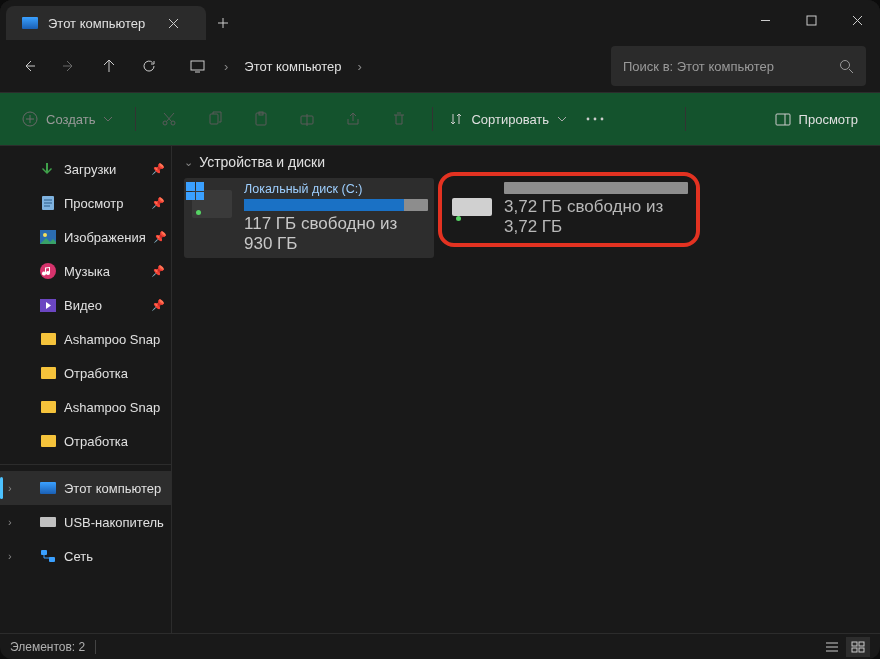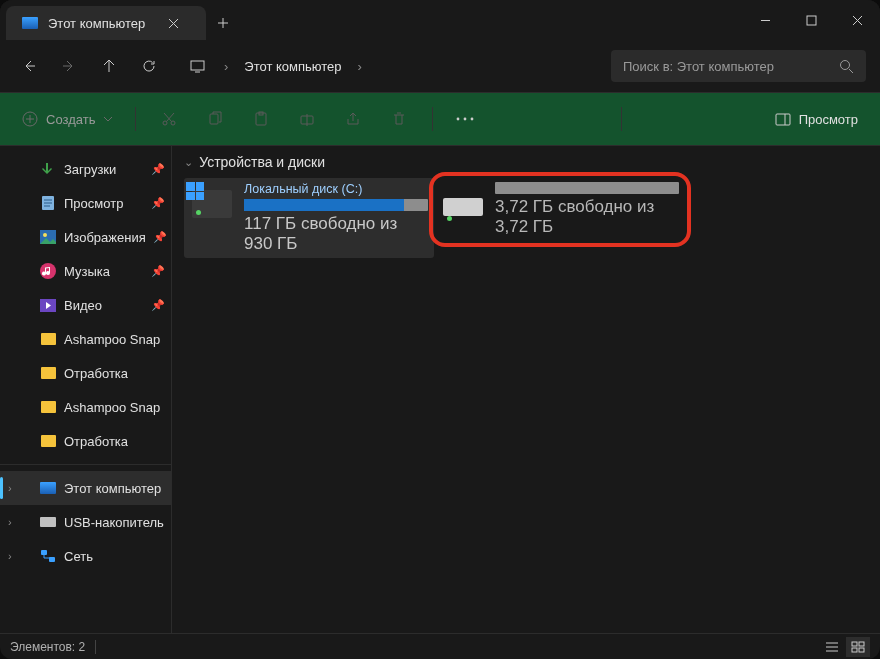--- a/index.html
+++ b/index.html
@@ -15,21 +15,21 @@
   .new-tab { margin-top:6px; }
   .win-controls { margin-left: auto; display: flex; }
   .win-controls > div { width: 46px; display: flex; align-items: center; justify-content: center; color: #ccc; }
 
   
   .nav-bar { height: 52px; display: flex; align-items: center; padding: 0 10px; gap: 2px; }
   .nav-btn { width: 38px; height: 38px; display:flex; align-items:center; justify-content:center; color:#ccc; border-radius:4px;}
   .crumbs { display:flex; align-items:center; gap:4px; margin-left:8px; flex:1;}
   .crumb-lbl { padding: 0 8px; color:#e0e0e0; }
   .chev { color:#888; padding:0 4px;}
-  .search { width: 255px; height: 32px; background:#2b2b2b; border-radius:4px; display:flex; align-items:center; padding: 16px 12px; margin-left:auto; margin-right:4px;}
+  .search { width: 255px; height: 40px; background:#2b2b2b; border-radius:4px; display:flex; align-items:center; padding: 16px 12px; margin-left:auto; margin-right:4px;}
   .search span { color:#9a9a9a; flex:1; }
   .search-icon { color:#9a9a9a; }
 
   
   .toolbar { height: 54px; border-top:1px solid #2c2c2c; border-bottom:1px solid #2c2c2c; display:flex; align-items:center; padding: 0 12px; gap:4px; background:#14532d;}
   .create-btn { display:flex; align-items:center; gap:8px; padding:6px 10px; border-radius:4px; color:#9a9a9a;}
   .vsep { width:1px; height:24px; background:#333; margin:0 8px;}
   .tb-btn { width:42px; height:40px; display:flex; align-items:center; justify-content:center; color:#5a5a5a; border-radius:4px;}
   .sort-btn { display:flex; align-items:center; gap:8px; padding:6px 4px; color:#e0e0e0;}
   .more-btn { width:40px; display:flex; justify-content:center; color:#e0e0e0;}
@@ -43,21 +43,21 @@
   .sb-item.selected::before { content:""; position:absolute; left:0; top:6px; bottom:6px; width:3px; background:#4cc2ff; border-radius:2px;}
   .sb-item .exp { position:absolute; left:8px; color:#888; font-size:11px; }
   .sb-item .pin { margin-left:auto; color:#8a8a8a; font-size:11px;}
   .sb-icon { width:16px; height:16px; display:inline-flex; align-items:center; justify-content:center; flex-shrink:0;}
   .folder-ic { width:15px; height:12px; background:#f5c33b; border-radius:1px;}
   .hr { height:1px; background:#2c2c2c; margin:6px 0;}
 
   .main { flex:1; padding:8px 12px; position:relative; overflow:hidden;}
   .group-head { display:flex; align-items:center; gap:6px; color:#e0e0e0; font-size:14px; margin-bottom:8px;}
   .group-head .ch { color:#888; font-size:11px;}
-  .drives { display:flex; gap:1px; align-items:flex-start; flex-wrap:wrap;}
+  .drives { display:flex; gap:10px; align-items:flex-start; flex-wrap:wrap;}
   .drive { width:250px; display:flex; gap:10px; padding:4px 6px; border-radius:3px; position:relative;}
   .drive.selected { background:#2d2d2d;}
   .drive.highlight { outline:4px solid #e33221; outline-offset:2px; border-radius:10px; box-shadow: 0 0 0 6px rgba(0,0,0,0); }
   .drv-icon { width:44px; height:36px; display:flex; align-items:center; justify-content:center; margin-top:4px;}
   .win-disk { width:40px; height:28px; background:#3a3a3a; border-radius:2px; position:relative;}
   .win-disk::after{content:"";position:absolute;bottom:3px;left:4px;width:5px;height:5px;background:#56d364;border-radius:50%;}
   .win-logo{position:absolute; top:-8px; left:-6px; width:18px; height:18px; display:grid; grid-template-columns:1fr 1fr; grid-template-rows:1fr 1fr; gap:1px;}
   .win-logo span{background:#3aa0ff;}
   .usb-disk { width:40px; height:18px; background:#d0d0d0; border-radius:2px; position:relative; margin-top:6px;}
   .usb-disk::after{content:"";position:absolute;bottom:-5px;left:4px;width:5px;height:5px;background:#56d364;border-radius:50%;}
@@ -199,20 +199,29 @@
         <svg width="16" height="16" stroke="#5a5a5a" fill="none">
           <path d="M3 8 V13 H13 V8 M8 2 V10 M5 5 L8 2 L11 5"></path>
         </svg>
       </div>
     <div class="tb-btn">
         <svg width="16" height="16" stroke="#5a5a5a" fill="none">
           <path d="M3 4 H13 M5 4 V13 H11 V4 M6 2 H10"></path>
         </svg>
       </div>
     <div class="vsep"></div>
+    <div class="sort-btn">
+      <svg width="14" height="14" stroke="#ccc" fill="none">
+          <path d="M4 2 V12 M2 10 L4 12 L6 10 M10 12 V2 M8 4 L10 2 L12 4"></path>
+        </svg>
+      <span>Сортировать</span>
+      <svg width="10" height="6" stroke="#aaa" fill="none">
+          <path d="M1 1 L5 5 L9 1"></path>
+        </svg>
+    </div>
     <div class="more-btn">
       <svg width="18" height="4" fill="#ccc">
           <circle cx="2" cy="2" r="1.4"></circle>
           <circle cx="9" cy="2" r="1.4"></circle>
           <circle cx="16" cy="2" r="1.4"></circle>
         </svg>
     </div>
     <div class="vsep" style="margin-left:auto"></div>
     <div class="view-btn">
       <svg width="16" height="13" stroke="#ccc" fill="none">

